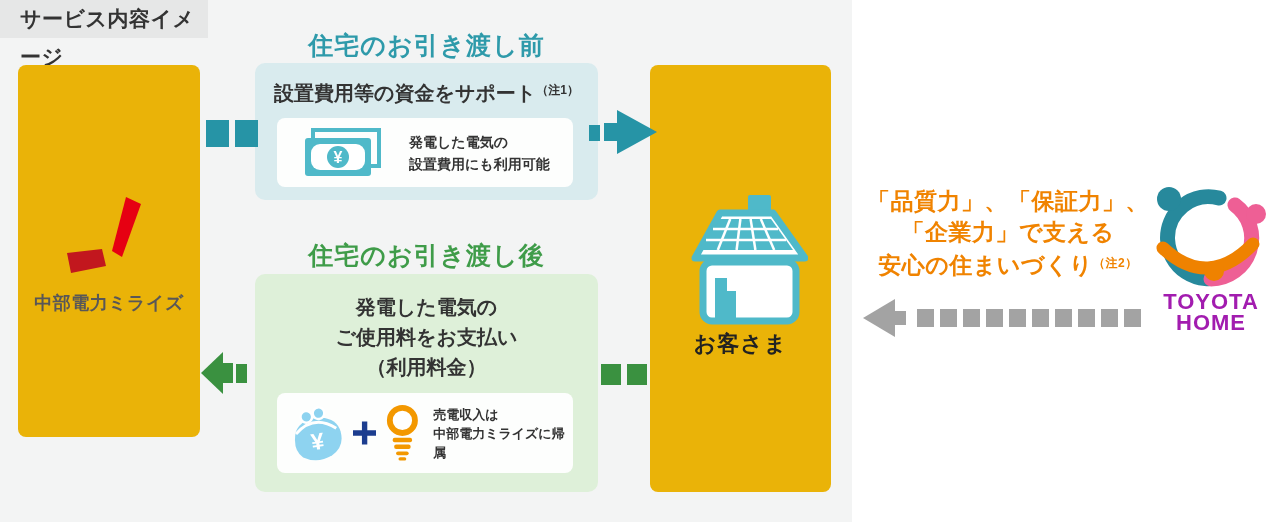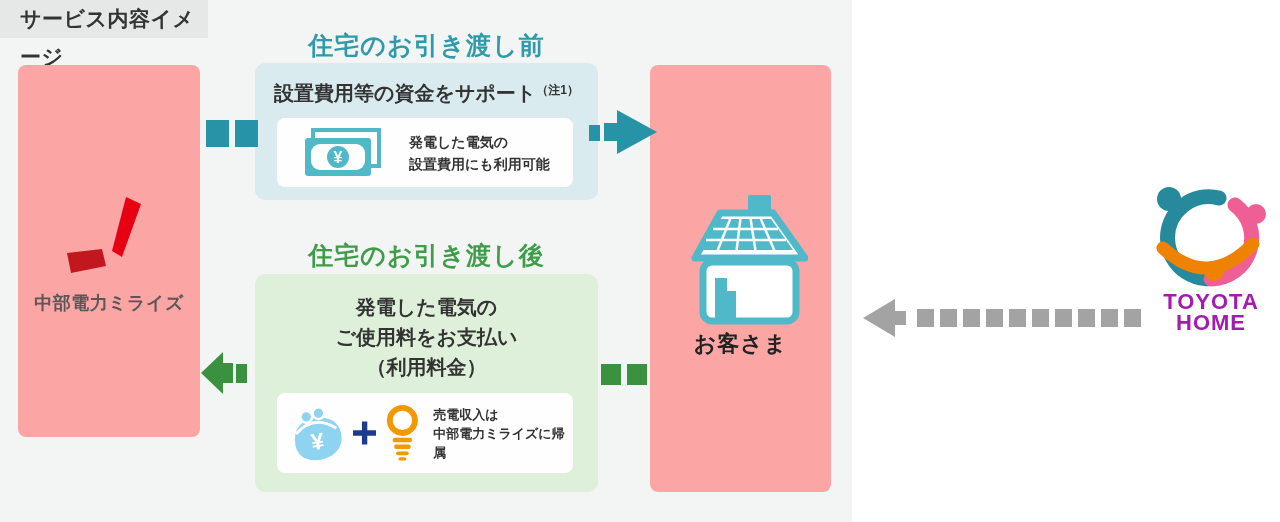--- a/index.html
+++ b/index.html
@@ -9,21 +9,21 @@
     font-family:"Liberation Sans","DejaVu Sans",sans-serif;
     color:#333;
   }
   .panel{position:absolute;left:0;top:0;width:852px;height:522px;background:#f3f4f4;}
   .abs{position:absolute;}
   .badge{
     position:absolute;left:0;top:0;width:208px;height:38px;background:#e6e7e7;
     font-size:21px;font-weight:bold;color:#333;line-height:38px;padding-left:20px;box-sizing:border-box;
     letter-spacing:0.5px;
   }
-  .card{position:absolute;background:#fca5a5;border-radius:8px;}
+  .card{position:absolute;background:#eab308;border-radius:8px;}
   .miraiz-card{left:18px;top:65px;width:182px;height:372px;}
   .miraiz-label{position:absolute;left:0;top:226px;width:100%;text-align:center;
     font-size:18px;font-weight:bold;color:#595757;letter-spacing:0.5px;}
   .pill{
     position:absolute;left:22px;top:463px;width:178px;height:34px;background:#d9eec5;
     border-radius:17px;display:flex;align-items:center;justify-content:center;gap:7px;
   }
   .pill-tail{
     position:absolute;left:66px;top:-13px;width:0;height:0;
     border-left:12px solid transparent;border-right:12px solid transparent;
@@ -169,20 +169,25 @@
     <rect x="0" y="0" width="20" height="21" fill="#3a9140"></rect>
     <rect x="26" y="0" width="20" height="21" fill="#3a9140"></rect>
   </svg>
 
   <svg class="abs" style="left:201px;top:352px" width="46" height="42" viewBox="0 0 46 42">
     <path d="M22 0 L22 42 L0 21 Z" fill="#3a9140"></path>
     <rect x="22" y="11" width="10" height="20" fill="#3a9140"></rect>
     <rect x="35" y="12" width="11" height="19" fill="#3a9140"></rect>
   </svg>
 
+  <div class="msg">
+    <div>「品質力」、「保証力」、</div>
+    <div>「企業力」で支える</div>
+    <div><span>安心の住まいづくり</span><span class="note">（注2）</span></div>
+  </div>
 
   <svg class="abs" style="left:863px;top:299px" width="282" height="38" viewBox="0 0 282 38">
     <path d="M32 0 L32 38 L0 19 Z" fill="#a3a3a3"></path>
     <rect x="32" y="12" width="11" height="14" fill="#a3a3a3"></rect>
     <rect x="54" y="10" width="17" height="18" fill="#a3a3a3"></rect>
     <rect x="77" y="10" width="17" height="18" fill="#a3a3a3"></rect>
     <rect x="100" y="10" width="17" height="18" fill="#a3a3a3"></rect>
     <rect x="123" y="10" width="17" height="18" fill="#a3a3a3"></rect>
     <rect x="146" y="10" width="17" height="18" fill="#a3a3a3"></rect>
     <rect x="169" y="10" width="17" height="18" fill="#a3a3a3"></rect>

